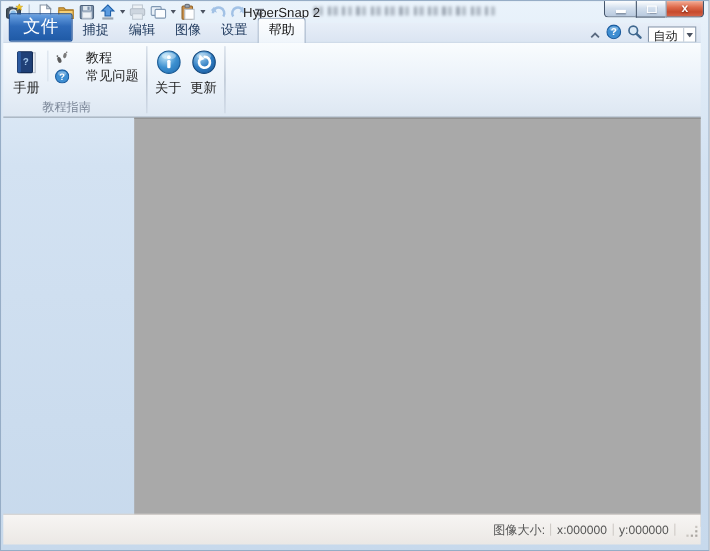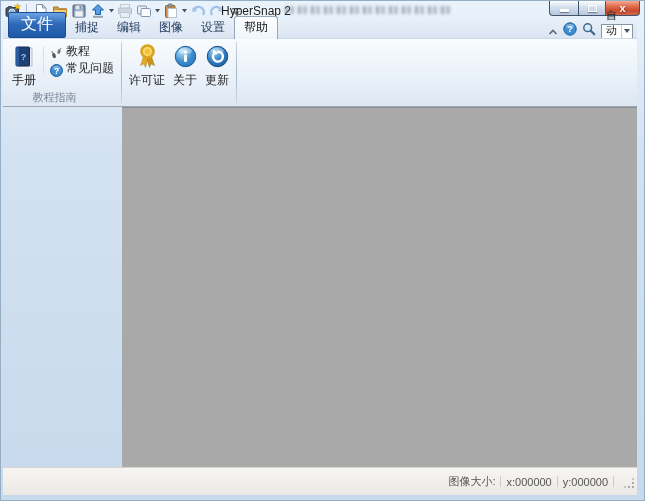--- a/index.html
+++ b/index.html
@@ -38,38 +38,38 @@
   #tabrow { position:absolute; left:2px; right:7px; top:20px; height:17px;
     background:linear-gradient(180deg,#e7eef8,#dbe5f2); }
   .tabs { display:flex; align-items:flex-end; height:100%; }
   .tab-file { margin-left:5px; padding:1px 12px 2px; font-size:16px; color:#fff;
     background:linear-gradient(180deg,#6ba3e3 0%,#2e6ab9 45%,#1f5aa6 100%);
     border:1px solid #1b4d94; border-radius:2px; margin-bottom:0; }
   .tab { padding:2px 9px 2px; font-size:12px; color:#233d60; }
   .tab.active { background:linear-gradient(180deg,#fdfeff,#eff5fb); border:1px solid #96a7bd; border-bottom:none;
     border-radius:3px 3px 0 0; color:#141414; position:relative; z-index:3; padding-bottom:3px; margin-bottom:-1px; }
   .tab-right { position:absolute; right:4px; top:1px; display:flex; align-items:center; gap:5px; }
-  .combo { width:32px; height:15px; background:#fff; border:1px solid #8596ab; display:flex; align-items:flex-end; font-size:11px; color:#222; }
+  .combo { width:44px; height:15px; background:#fff; border:1px solid #8596ab; display:flex; align-items:flex-start; font-size:11px; color:#222; }
   .combo-val { flex:1; padding-left:4px; }
   .combo-btn { width:11px; height:100%; border-left:1px solid #c4cdd8; display:flex; align-items:center; justify-content:center; }
 
   
   #ribbon { position:absolute; left:2px; right:7px; top:37px; height:69px;
     background:linear-gradient(180deg,#f9fcfe 0%,#eaf1f9 55%,#dde7f2 100%);
     border-top:1px solid #cdd9e7; border-bottom:1px solid #9aa5b1; }
   .ribbon-inner { display:flex; height:100%; padding-left:2px; }
   .rgroup { position:relative; display:flex; padding:2px 2px 14px 2px; }
   .rgroup-label { position:absolute; bottom:1px; left:0; right:16px; text-align:center; font-size:11px; color:#7b8798; }
   .gsep { width:1px; margin:3px 1px 3px 1px; background:linear-gradient(180deg,#cbd5e2,#a9b5c5 50%,#cbd5e2); }
   .isep { width:1px; background:#d8e0ea; margin:5px 2px 18px 2px; }
   .btn-large { display:flex; flex-direction:column; align-items:center; gap:2px; padding:2px 4px 0;
     font-size:12px; color:#1f1f1f; border-radius:3px; }
   .btn-large .big-ic { height:27px; display:flex; align-items:center; justify-content:center; }
   .small-col { display:flex; flex-direction:column; gap:1px; padding-top:3px; }
-  .btn-small { display:flex; align-items:flex-end; gap:3px; height:16px; font-size:12px; color:#1f1f1f; padding:0 4px; border-radius:2px; }
+  .btn-small { display:flex; align-items:center; gap:15px; height:16px; font-size:12px; color:#1f1f1f; padding:0 4px; border-radius:2px; }
 
   
   #thumb-panel { position:absolute; left:2px; top:106px; width:118px; bottom:21px; background:#fff;
     border-top:1px solid #9a9a9a; border-right:1px solid #c6c6c6; }
   .panel-header { height:17px; display:flex; align-items:center; padding:0 2px 0 4px;
     background:linear-gradient(180deg,#fbfbfb,#eeeeee); border-bottom:1px solid #e3e3e3;
     font-size:11px; color:#3a3a3a; }
   .panel-spacer { flex:1; }
   .panel-close { width:13px; height:13px; margin-left:3px; border:1px solid #bf7055; border-radius:2px;
     background:linear-gradient(180deg,#fbe7da,#f1c5a9); display:flex; align-items:center; justify-content:center;
@@ -268,31 +268,20 @@
               <text x="6.5" y="9.6" text-anchor="middle" font-size="8.5" font-weight="bold" fill="#fff" font-family="Liberation Sans, sans-serif">?</text>
             </svg>
             <span>常见问题</span>
           </div>
         </div>
         <div class="rgroup-label">教程指南</div>
       </div>
       <div class="gsep"></div>
 
       <div class="rgroup">
-        <div class="btn-large">
-          <span class="big-ic">
-            <svg width="23" height="27" viewBox="0 0 23 27">
-              <path d="M8 12 L4.5 22.5 L8 20.8 L9.5 24.5 L12.5 14 Z" fill="#e2a922" stroke="#b5851a" stroke-width="0.5"></path>
-              <path d="M15 12 L18.5 22.5 L15 20.8 L13.5 24.5 L10.5 14 Z" fill="#c99417" stroke="#a37612" stroke-width="0.5"></path>
-              <circle cx="11.5" cy="8.5" r="6" fill="#f9d867" stroke="#d9a31f" stroke-width="2.6"></circle>
-              <circle cx="11.5" cy="8.5" r="2.8" fill="#f0c23c"></circle>
-            </svg>
-          </span>
-          <span>许可证</span>
-        </div>
         <div class="btn-large">
           <span class="big-ic">
             <svg width="23" height="23" viewBox="0 0 23 23">
               <defs>
                 <radialGradient id="gAbt" cx="0.35" cy="0.25" r="0.9">
                   <stop offset="0" stop-color="#bde4f8"></stop>
                     <stop offset="0.55" stop-color="#3c90d0"></stop>
                     <stop offset="1" stop-color="#2470b4"></stop>
                 </radialGradient>
               </defs>

